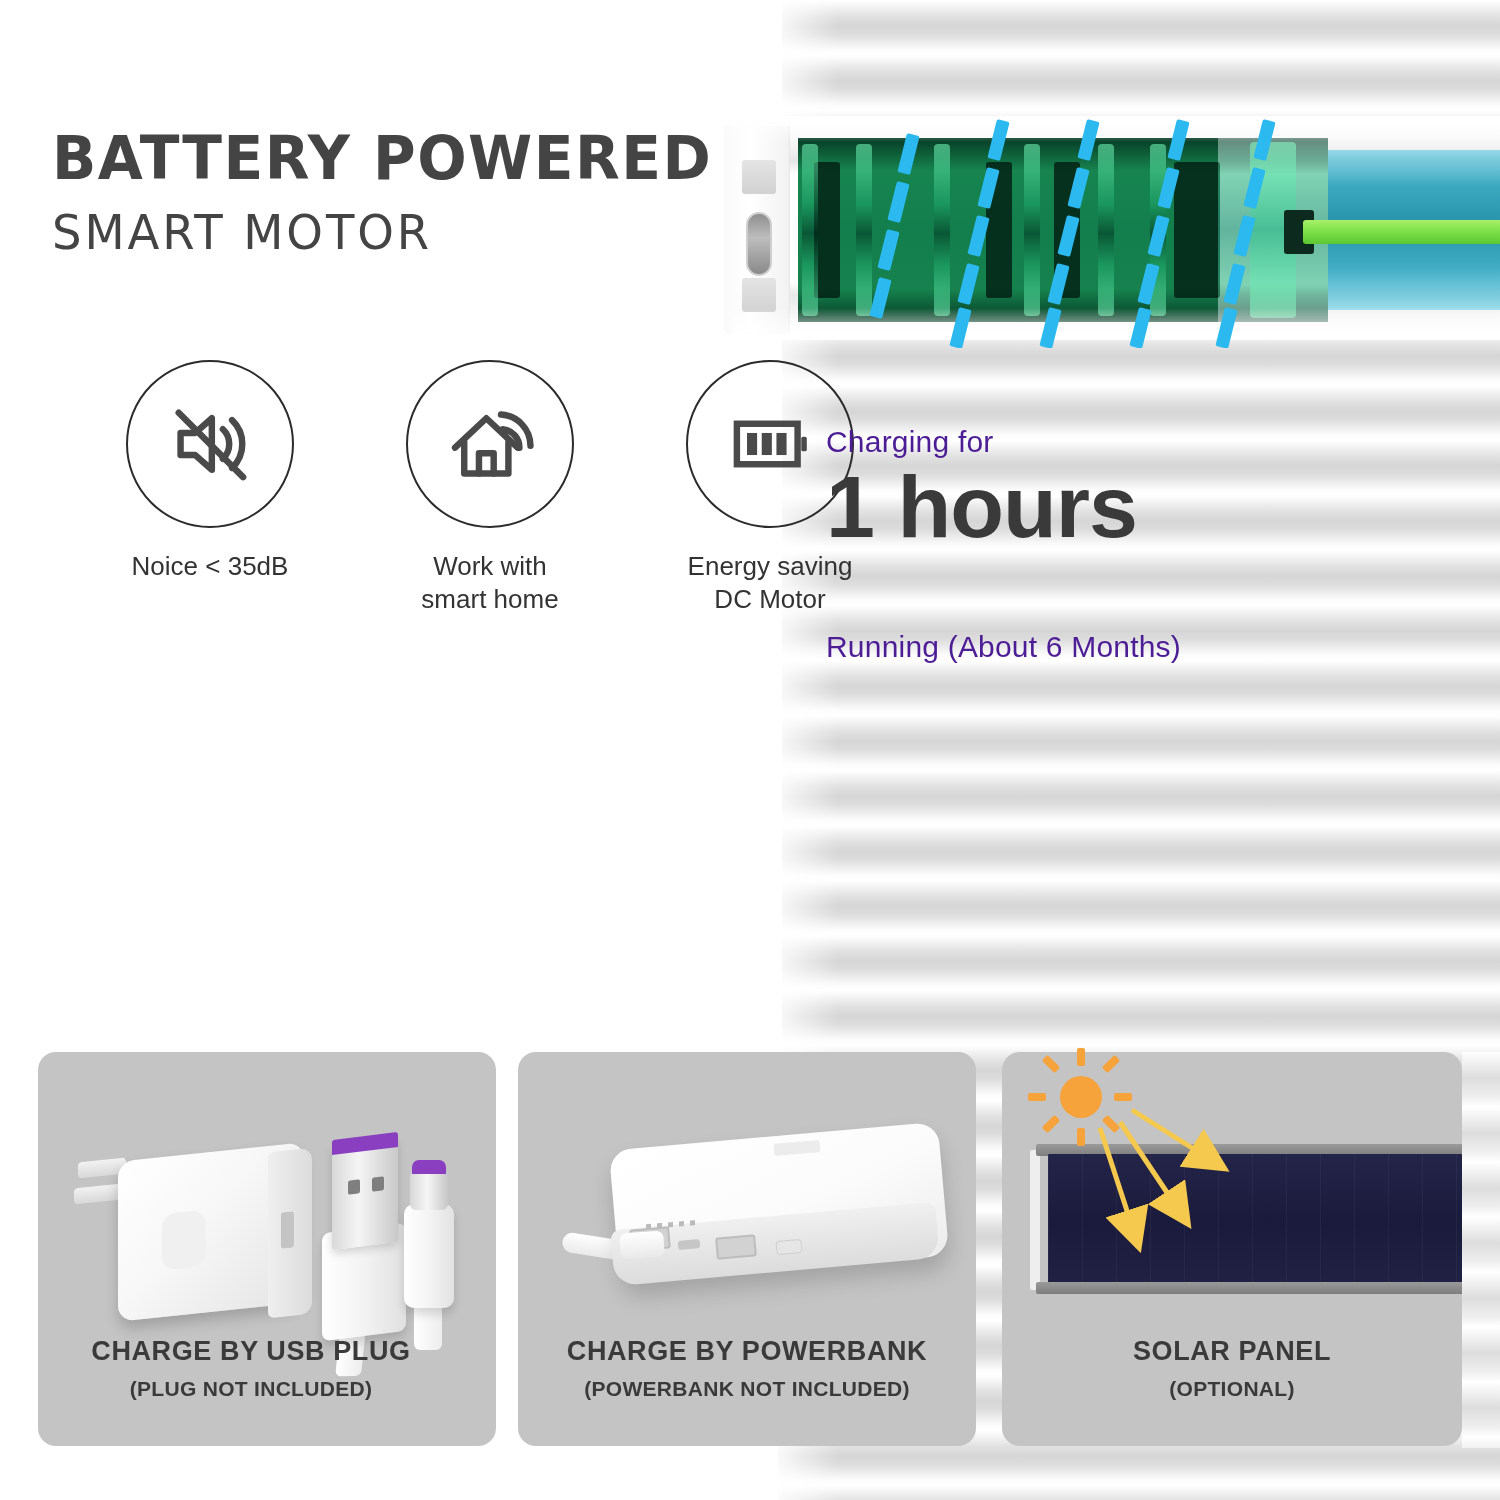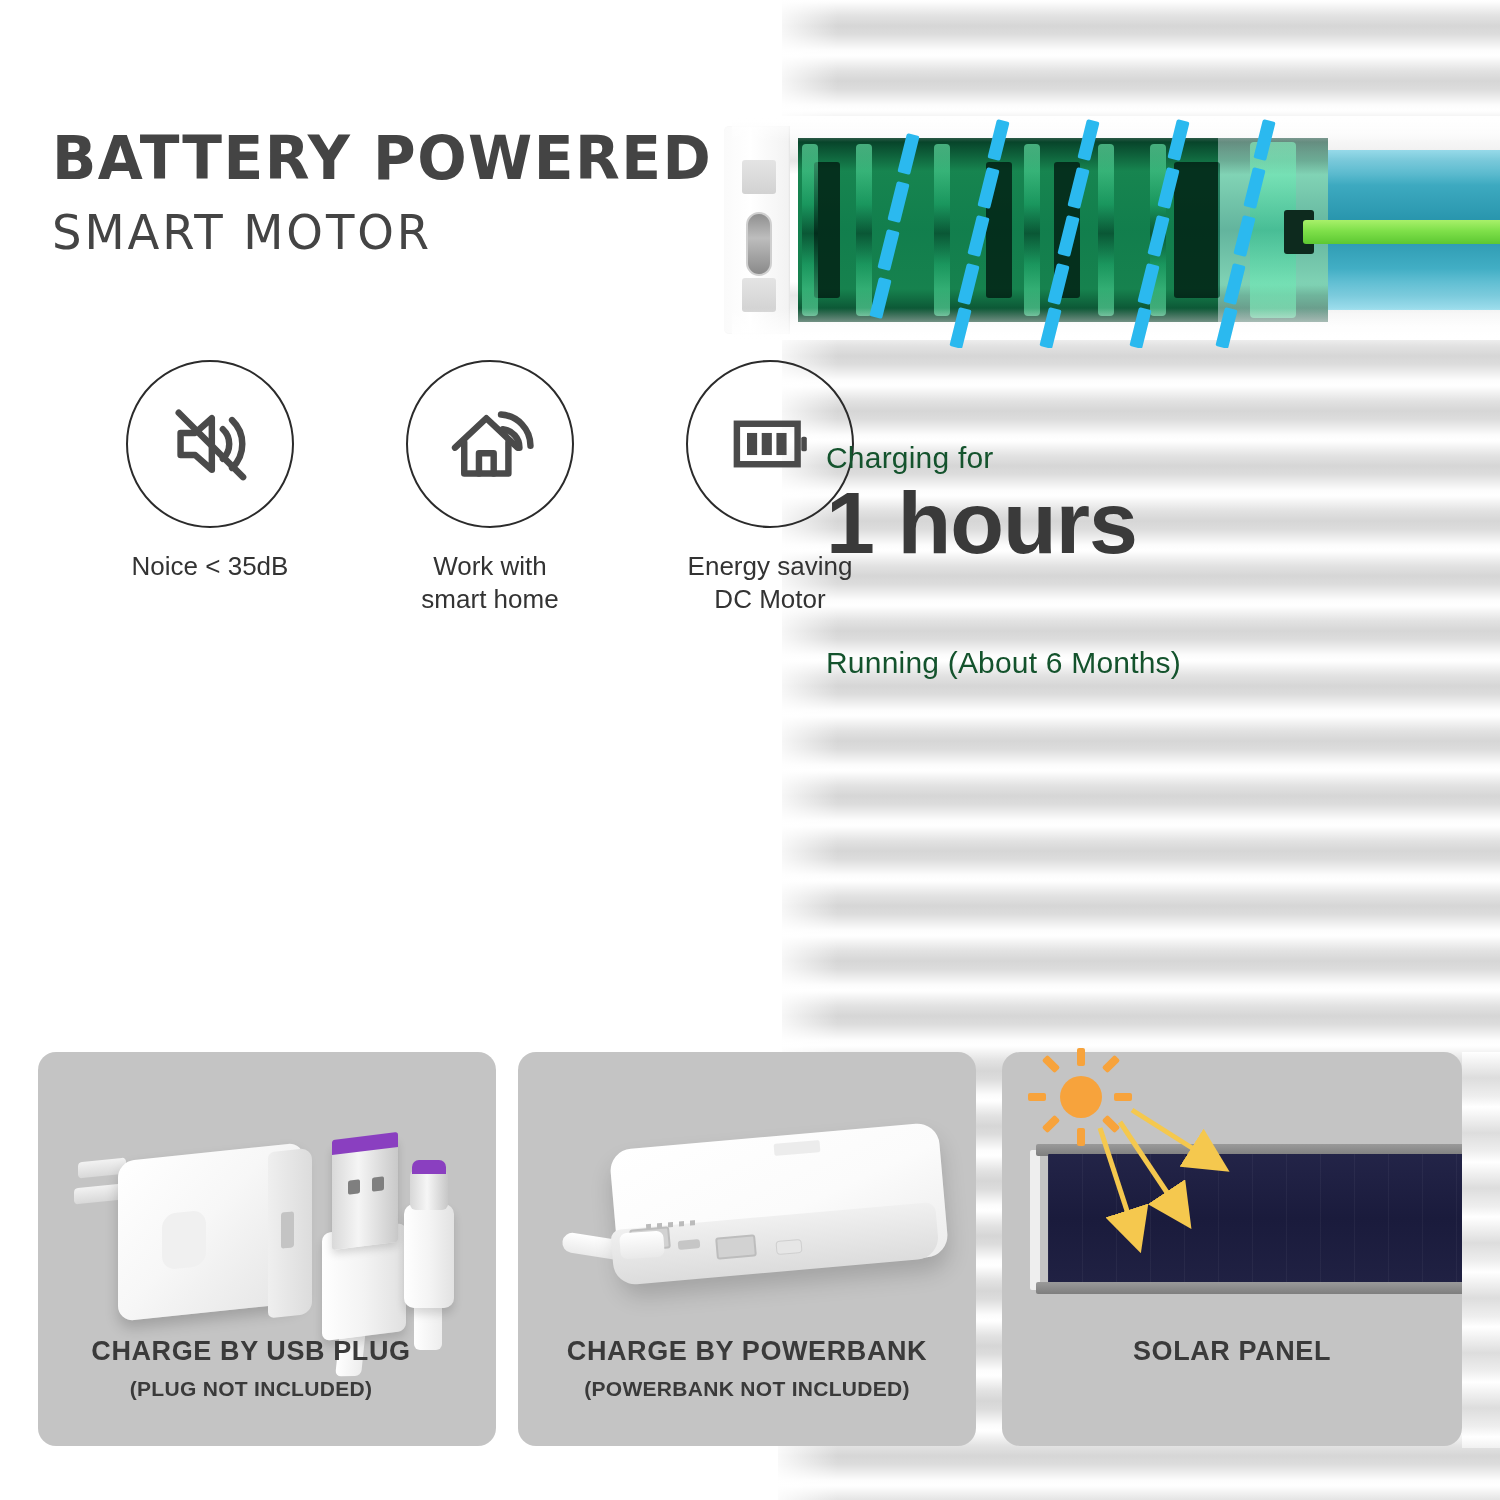--- a/index.html
+++ b/index.html
@@ -99,22 +99,22 @@
     text-align:center;
     line-height:1.25;
     white-space:pre-line;
   }
 
   
   #stat-charging{position:absolute;left:826px;top:425px;}
   #stat-running{position:absolute;left:826px;top:630px;}
   .stat-cap{
     font-size:30px;
-    color:#14532d;
-    margin:16px 0 2px 0;
+    color:#4c1d95;
+    margin:0 0 2px 0;
     letter-spacing:.2px;
   }
   .stat-big{
     font-size:88px;
     font-weight:bold;
     color:#3a3a3a;
     margin:0;
     line-height:1.05;
     letter-spacing:-1px;
   }
@@ -688,13 +688,14 @@
 <div class="card-caption" style="left:22px;width:458px;top:1336px;">
   <div class="cap-main">CHARGE BY USB PLUG</div>
   <div class="cap-note">(PLUG NOT INCLUDED)</div>
 </div>
 <div class="card-caption" style="left:518px;width:458px;top:1336px;">
   <div class="cap-main">CHARGE BY POWERBANK</div>
   <div class="cap-note">(POWERBANK NOT INCLUDED)</div>
 </div>
 <div class="card-caption" style="left:1002px;width:460px;top:1336px;">
   <div class="cap-main">SOLAR PANEL</div>
+  <div class="cap-note">(OPTIONAL)</div>
 </div>
 
 </body></html>

